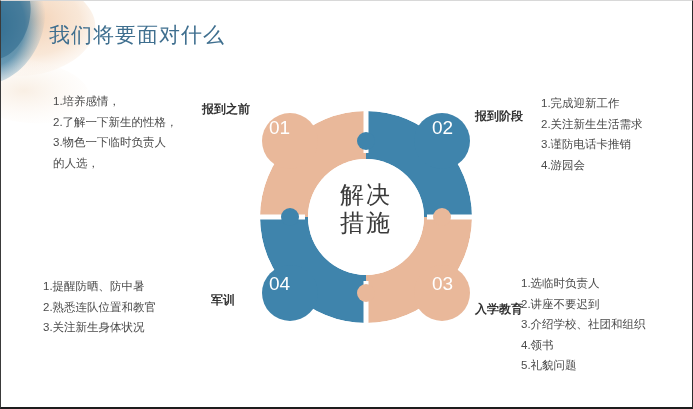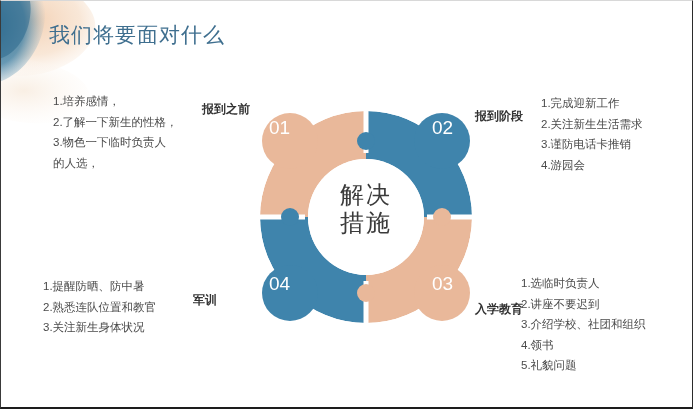--- a/index.html
+++ b/index.html
@@ -63,21 +63,21 @@
   .qcap {
     position: absolute;
     font-size: 12px;
     font-weight: bold;
     color: #333333;
     white-space: nowrap;
   }
   .cap-01 { left: 201px; top: 100px; }
   .cap-02 { left: 474px; top: 101px; margin-top: 6px; }
   .cap-03 { left: 474px; top: 300px; }
-  .cap-04 { left: 192px; top: 291px; text-align: center; }
+  .cap-04 { left: 210px; top: 291px; text-align: center; }
 
   
   .donut-wrap {
     position: absolute;
     left: 234px;
     top: 92px;
     width: 262px;
     height: 248px;
   }
   .donut-center-label {

